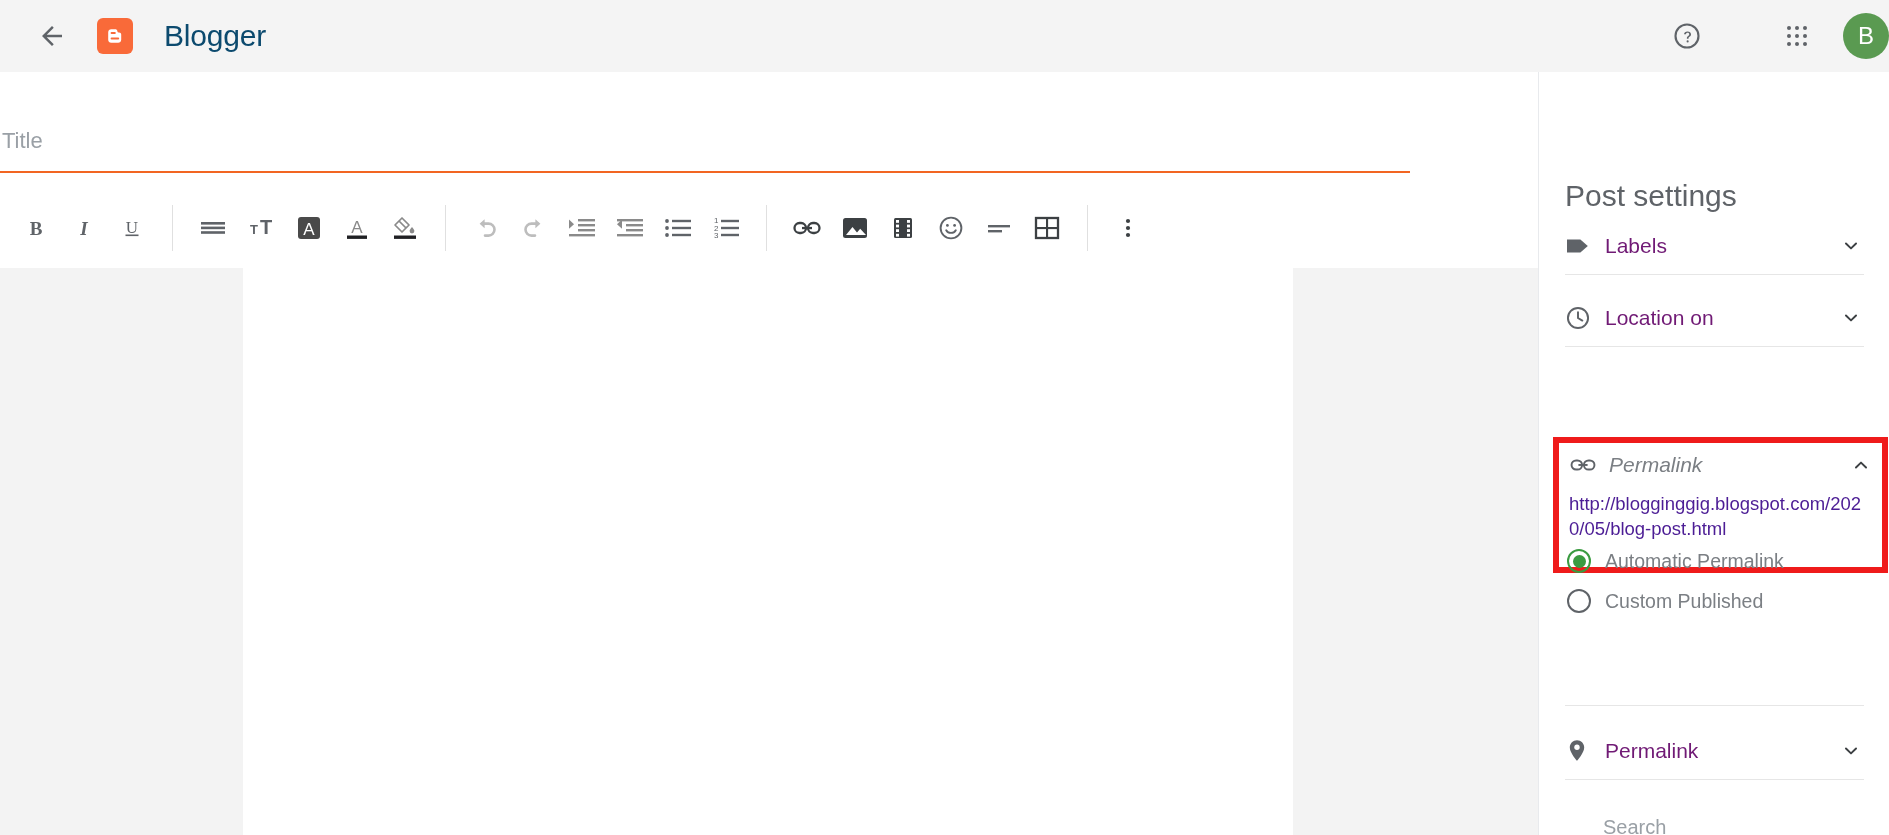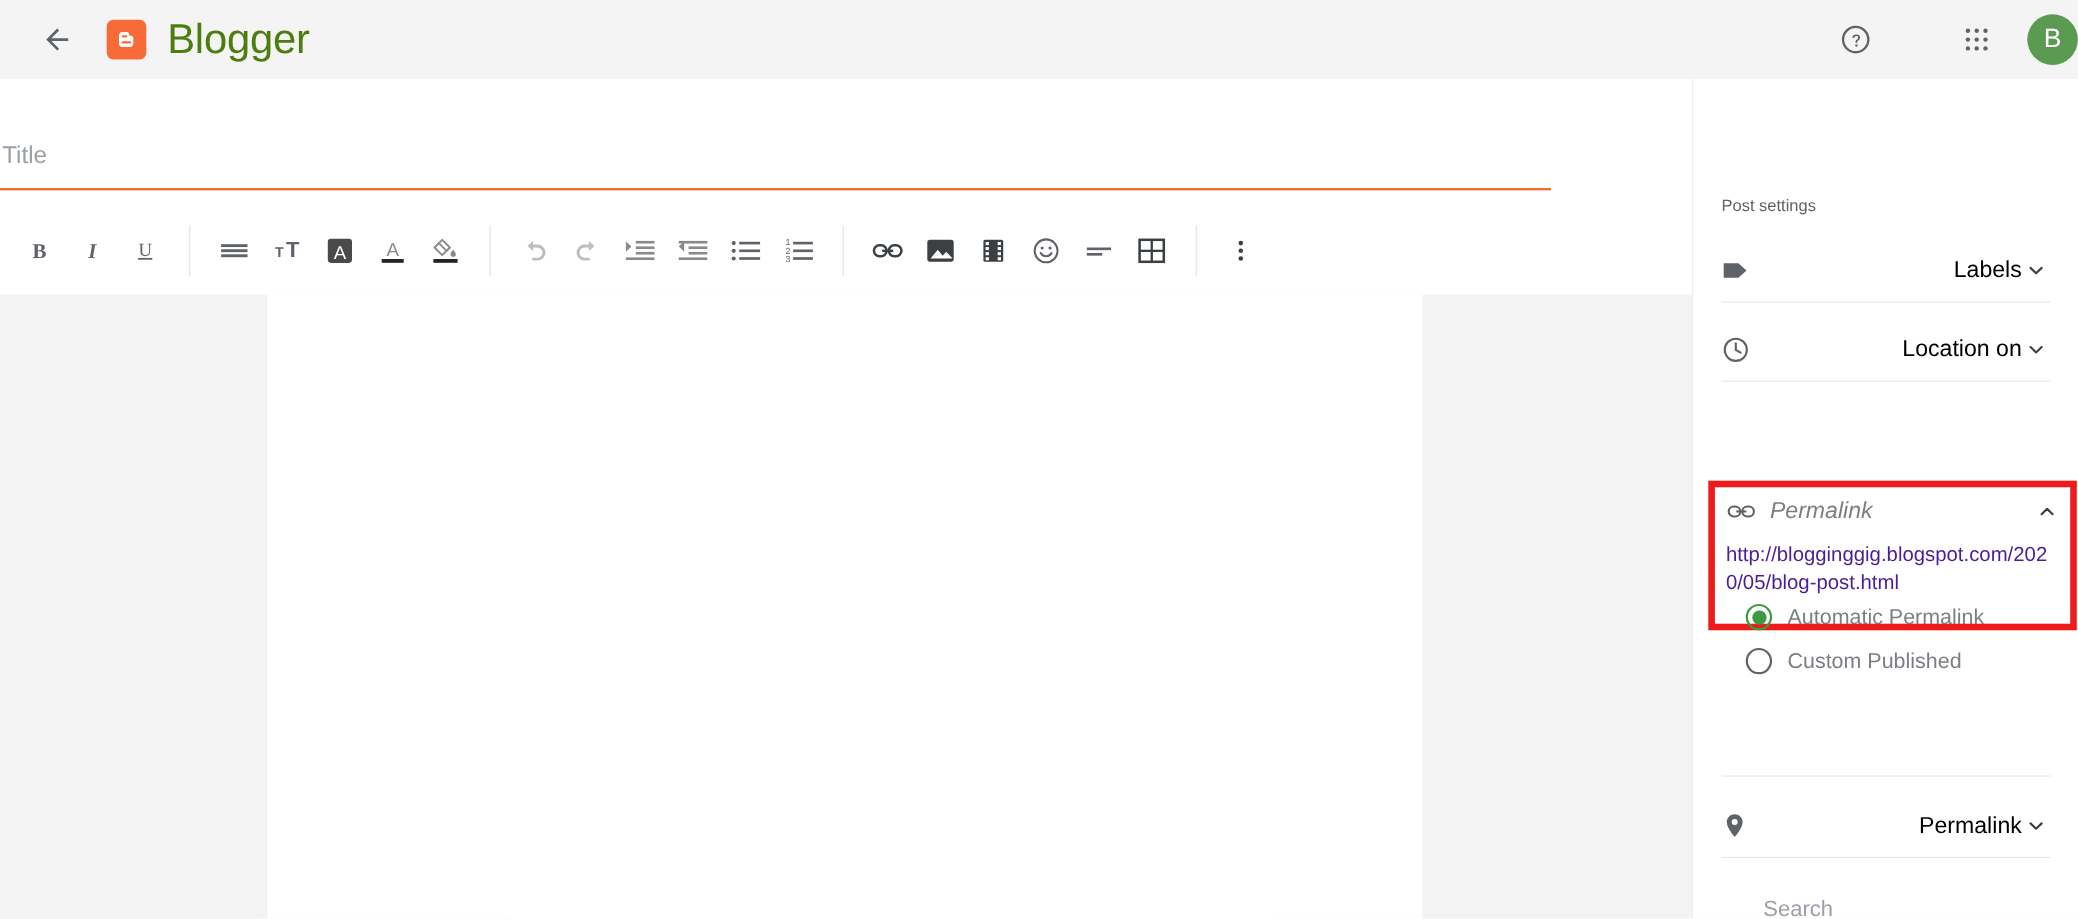--- a/index.html
+++ b/index.html
@@ -31,23 +31,23 @@
   .blogger-logo {
     position: absolute;
     left: 97px;
     width: 36px; height: 36px;
     background: #f96a39;
     border-radius: 6px;
     display: flex; align-items: center; justify-content: center;
   }
   .blogger-title {
     position: absolute;
-    left: 152px;
-    font-size: 38px;
-    color: #4d7c0f;
+    left: 164px;
+    font-size: 30px;
+    color: #0c4a6e;
     letter-spacing: -0.2px;
   }
   .help-icon {
     position: absolute;
     left: 1667px;
     width: 40px; height: 40px;
     display: flex; align-items: center; justify-content: center;
     cursor: pointer;
   }
   .apps-icon {
@@ -165,42 +165,42 @@
     top: 72px; right: 0;
     width: 351px;
     height: 763px;
     background: #fff;
     border-left: 1px solid #e8eaed;
     overflow: hidden;
   }
   .sb-title {
     position: absolute;
     left: 26px; top: 107px;
-    font-size: 15px;
+    font-size: 30px;
     color: #5f6368;
   }
   .sb-row {
     position: absolute;
     left: 26px;
     width: 299px;
     height: 44px;
     display: flex;
     align-items: center;
     cursor: pointer;
   }
   .sb-row .sb-ico {
     width: 28px;
     display: flex; align-items: center; justify-content: flex-start;
     flex: 0 0 28px;
   }
   .sb-row .sb-label {
     font-size: 21px;
-    color: #000000;
+    color: #701a75;
+    margin-left: 12px;
     flex: 1 1 auto;
-    text-align: right;
   }
   .sb-row .sb-chev {
     width: 26px; height: 26px;
     display: flex; align-items: center; justify-content: center;
     flex: 0 0 26px;
   }
   .sb-divider {
     position: absolute;
     left: 26px;
     width: 299px;
@@ -233,21 +233,21 @@
     position: absolute;
     left: 10px; top: 48px;
     width: 298px;
     font-size: 18.5px;
     line-height: 25px;
     color: #4c1d95;
     word-break: break-all;
   }
   .pl-radio {
     position: absolute;
-    left: 28px;
+    left: 8px;
     width: 300px;
     height: 32px;
     display: flex;
     align-items: center;
     cursor: pointer;
   }
   .radio-outer {
     width: 24px; height: 24px;
     border-radius: 50%;
     border: 2px solid #5f6368;

